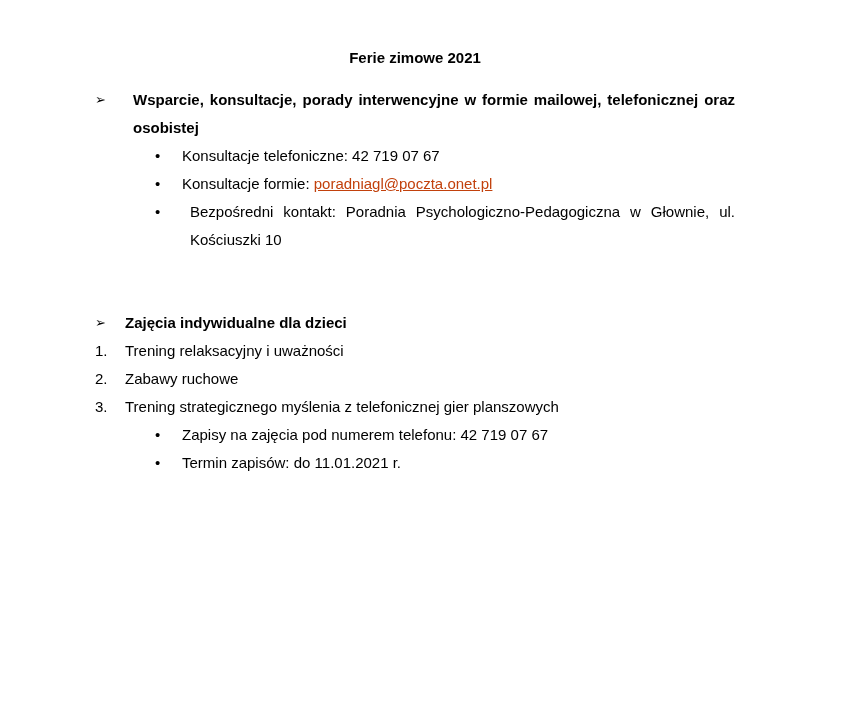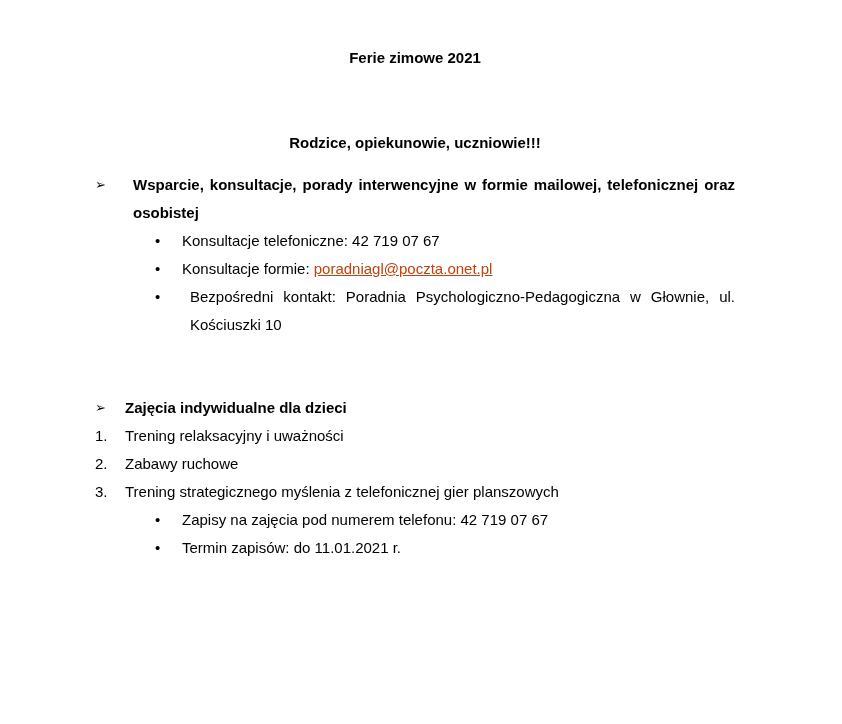--- a/index.html
+++ b/index.html
@@ -42,21 +42,20 @@
   }
 </style>
 </head>
 <body>
 
 <div class="page">
 
   <div class="line center bold title1">Ferie zimowe 2021</div>
 
 
-  <div class="line center bold salutation">Rodzice, opiekunowie, uczniowie!!!</div>
 
 
   <div class="row sec1-head">
     <span class="marker-l1 arrow-glyph">➢</span>
     <span class="txt bold justify">Wsparcie, konsultacje, porady interwencyjne w formie mailowej, telefonicznej oraz osobistej</span>
   </div>
 
   <div class="row row-sub">
     <span class="marker-sub dot-glyph">•</span>
     <span class="txt">Konsultacje telefoniczne: 42 719 07 67</span>

